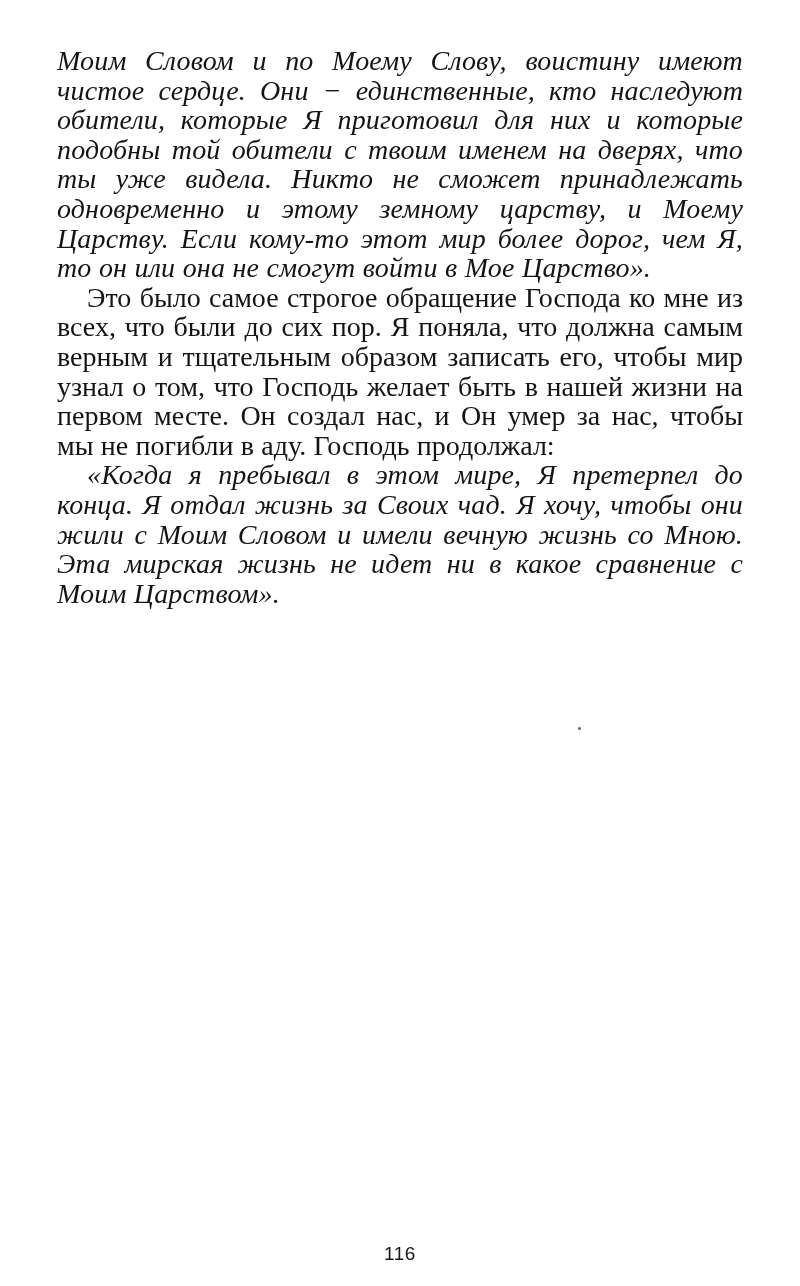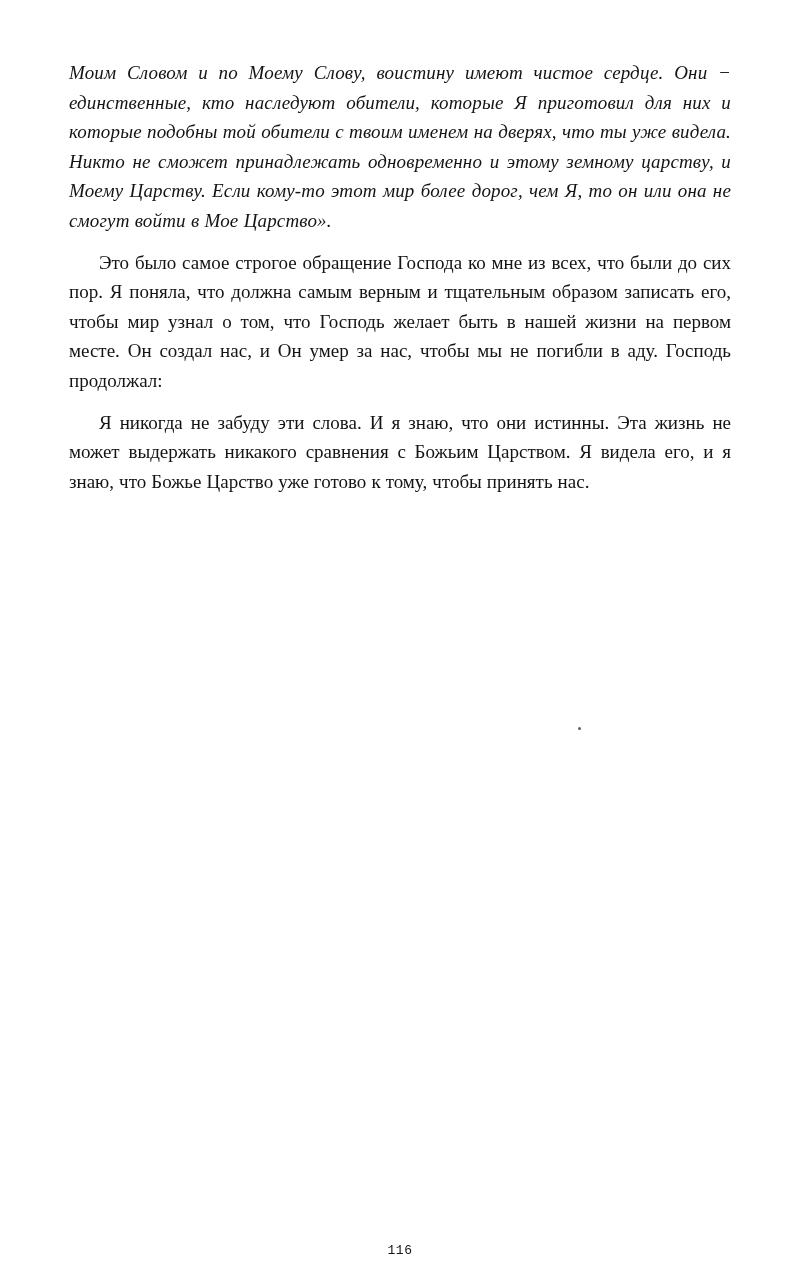--- a/index.html
+++ b/index.html
@@ -23,22 +23,22 @@
     height: 1286px;
     background: #ffffff;
   }
   .text-block {
     position: absolute;
     left: 57px;
     top: 46px;
     width: 686px;
   }
   p {
-    margin: 12px;
-    font-size: 19px;
+    margin: 0;
+    font-size: 28px;
     line-height: 29.6px;
     text-align: justify;
     text-indent: 30px;
     hyphens: manual;
     word-spacing: 0.3px;
   }
   p.italic {
     font-style: italic;
     letter-spacing: 0.15px;
   }
@@ -54,34 +54,34 @@
     background: #2a2a2a;
     border-radius: 50%;
     opacity: 0.75;
   }
   .page-number {
     position: absolute;
     left: 0;
     top: 1243px;
     width: 800px;
     text-align: center;
-    font-size: 13px;
-    font-family: Liberation Mono, monospace;
+    font-size: 19px;
+    font-family: Liberation Sans, sans-serif;
     color: #161616;
     letter-spacing: 0.5px;
   }
 </style>
 </head>
 <body>
 
 <div class="page">
 
   <div class="text-block">
     <p class="italic no-indent">Моим Словом и по Моему Слову, воистину имеют чистое сердце. Они − единственные, кто наследуют обители, которые Я приготовил для них и которые подобны той обители с твоим именем на дверях, что ты уже видела. Никто не сможет принадлежать одновременно и этому земному царству, и Моему Царству. Если кому-то этот мир более дорог, чем Я, то он или она не смогут войти в Мое Царство».</p>
     <p class="roman">Это было самое строгое обращение Господа ко мне из всех, что были до сих пор. Я поняла, что должна самым верным и тщательным образом записать его, чтобы мир узнал о том, что Господь желает быть в нашей жизни на первом месте. Он создал нас, и Он умер за нас, чтобы мы не погибли в аду. Господь продолжал:</p>
-    <p class="roman">Я никогда не забуду эти слова. И я знаю, что они истинны. Эта жизнь не может выдержать никакого сравнения с Божьим Царством. Я видела его, и я знаю, что Божье Царство уже готово к тому, чтобы принять нас.</p>
+    <p class="italic">«Когда я пребывал в этом мире, Я претерпел до конца. Я отдал жизнь за Своих чад. Я хочу, чтобы они жили с Моим Словом и имели вечную жизнь со Мною. Эта мирская жизнь не идет ни в какое сравнение с Моим Царством».</p>
   </div>
 
   <div class="dust"></div>
 
   <div class="page-number">116</div>
 
 </div>
 
 </body></html>

